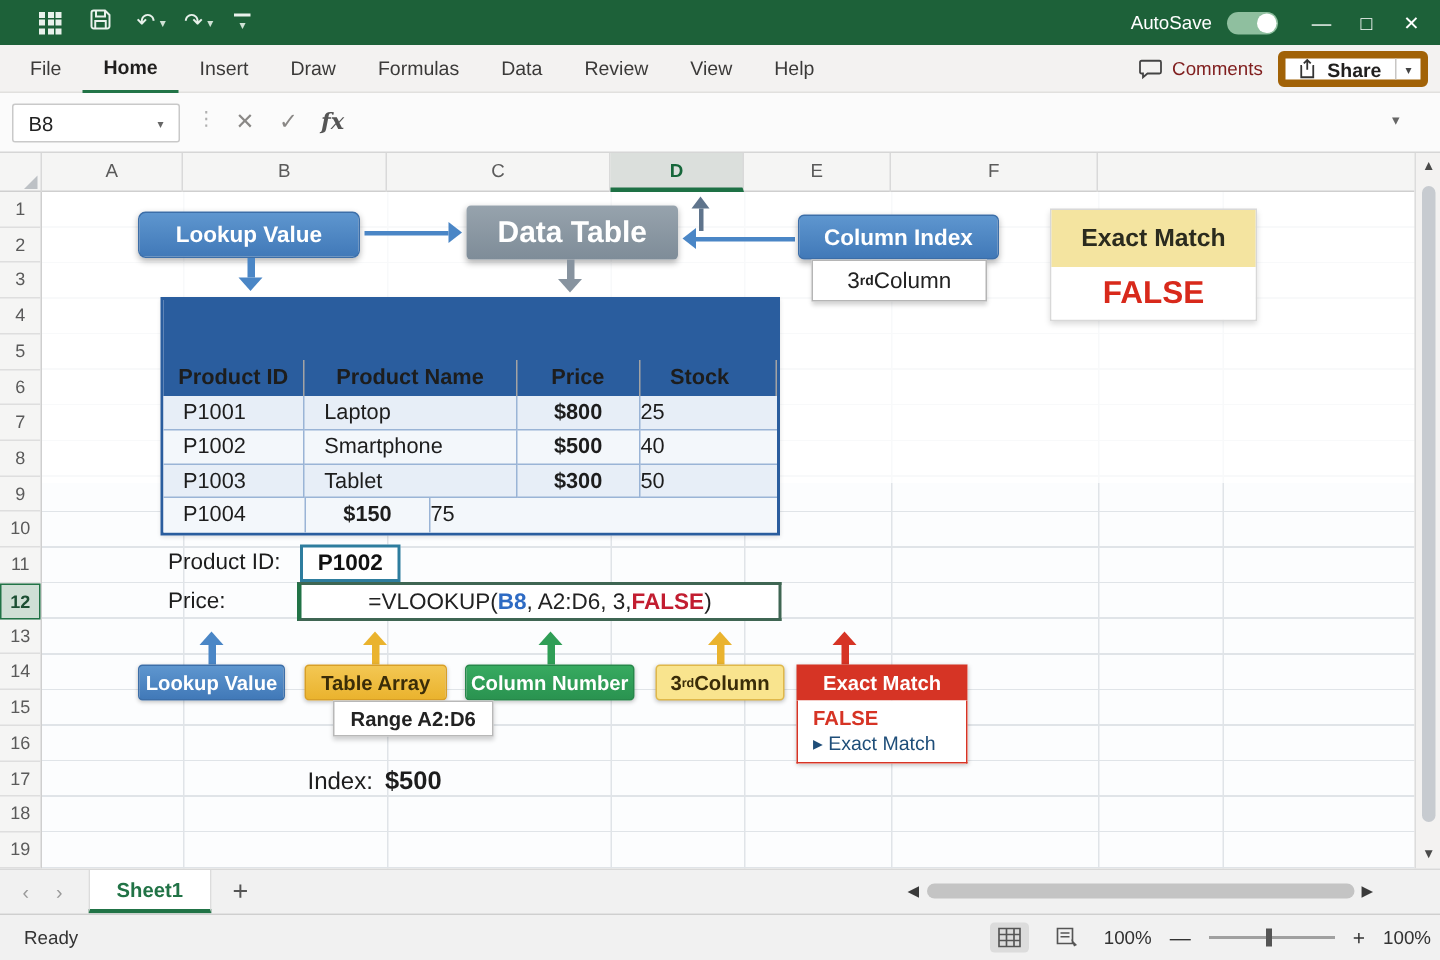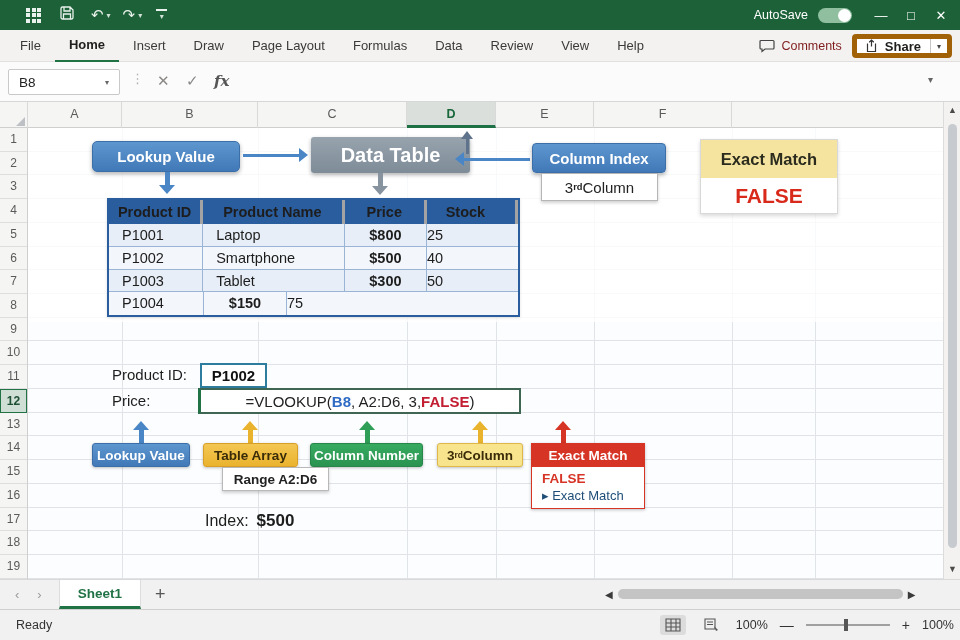--- a/index.html
+++ b/index.html
@@ -72,21 +72,21 @@
   
   .em-card { left:700px; top:139px; width:138px; border:1px solid #d8d8d8; box-shadow:0 2px 4px rgba(0,0,0,.15); z-index:5; }
   .em-card .hd { height:38px; background:#f4e4a0; display:flex; align-items:center; justify-content:center; font-size:16.5px; font-weight:bold; color:#2b2b1e; }
   .em-card .bd { height:35px; background:#fff; display:flex; align-items:center; justify-content:center; font-size:21px; font-weight:800; color:#d8291b; }
 
   
   .ptable { left:107px; top:198px; width:413px; border:2px solid #2a5d9e; z-index:5; background:#fff; box-shadow:0 1px 3px rgba(0,0,0,.12); }
   .ptr { display:flex; }
   .ptr.hdr { background:#2a5d9e; color:#fff; font-weight:bold; font-size:14px; }
   .ptd { height:22.8px; line-height:22.8px; font-size:14.5px; color:#1d1d1d; border-right:1px solid #9ab4d6; border-bottom:1px solid #9ab4d6; overflow:hidden; }
-  .ptr.hdr .ptd { height:24px; line-height:24px; text-align:center; border-right:3px solid #a3a3a3; border-bottom:none; }
+  .ptr.hdr .ptd { height:24px; line-height:24px; text-align:center; border-right:1px solid #a3a3a3; border-bottom:none;margin-top:40px; }
   .ptd:last-child { border-right:none; }
   .ptr:last-child .ptd { border-bottom:none; }
   .ptr.odd { background:#e7eef7; }
   .ptr.even { background:#f3f7fb; }
   .c0 { width:95px; padding-left:13px; }
   .c1 { width:143px; padding-left:13px; }
   .c2 { width:83px; text-align:center; font-weight:bold; }
   .c3 { width:92px; }
   .ptr.hdr .c0,.ptr.hdr .c1 { padding-left:0; }
   .ptr.hdr .c3 { padding-right:11px; text-align:center; }
@@ -174,21 +174,20 @@
   <span class="winbtn" style="margin-left:14px">—</span>
   <span class="winbtn">□</span>
   <span class="winbtn" style="margin-right:4px">✕</span>
 </div>
 
 <div class="menubar abs">
   <span class="mtab" style="margin-left:6px">File</span>
   <span class="mtab active">Home</span>
   <span class="mtab">Insert</span>
   <span class="mtab">Draw</span>
-  <span class="mtab">Page Layout</span>
   <span class="mtab">Formulas</span>
   <span class="mtab">Data</span>
   <span class="mtab">Review</span>
   <span class="mtab">View</span>
   <span class="mtab">Help</span>
   <div class="menu-right">
     <span class="comments">
       <svg width="16" height="14" viewBox="0 0 16 14">
           <path d="M2 1.5 H14 A1 1 0 0 1 15 2.5 V9 A1 1 0 0 1 14 10 H6 L3 12.5 V10 H2 A1 1 0 0 1 1 9 V2.5 A1 1 0 0 1 2 1.5 Z" fill="none" stroke="#444" stroke-width="1.2"></path>
         </svg>
@@ -260,21 +259,21 @@
 <div class="vline abs" style="left:594px"></div>
 <div class="vline abs" style="left:732px"></div>
 <div class="vline abs" style="left:815px"></div>
 <div class="wash abs"></div>
 
 <div class="shape bluebox abs" style="left:92px; top:141px; width:148px; height:31px; font-size:15px">Lookup Value</div>
 <div class="harr abs" style="left:243px; top:148px; --c:#4a86c6">
     <span class="sh" style="width:56px"></span>
     <span class="hd-r"></span>
   </div>
-<div class="shape slatebox abs" style="left:311px; top:137px; width:159px; height:36px; font-size:20px">Data Table</div>
+<div class="shape slatebox abs" style="left:311px; top:137px; width:141px; height:36px; font-size:20px">Data Table</div>
 <div class="darr abs" style="left:159px; top:172px; --c:#4a86c6">
     <span class="sh"></span>
     <span class="hd"></span>
   </div>
 <div class="darr abs" style="left:372px; top:173px; --c:#87939f">
     <span class="sh"></span>
     <span class="hd"></span>
   </div>
 <div class="uarr abs" style="left:461px; top:131px; --c:#5f748c">
     <span class="hd" style="border-left-width:6px;border-right-width:6px;border-bottom-width:8px"></span>

